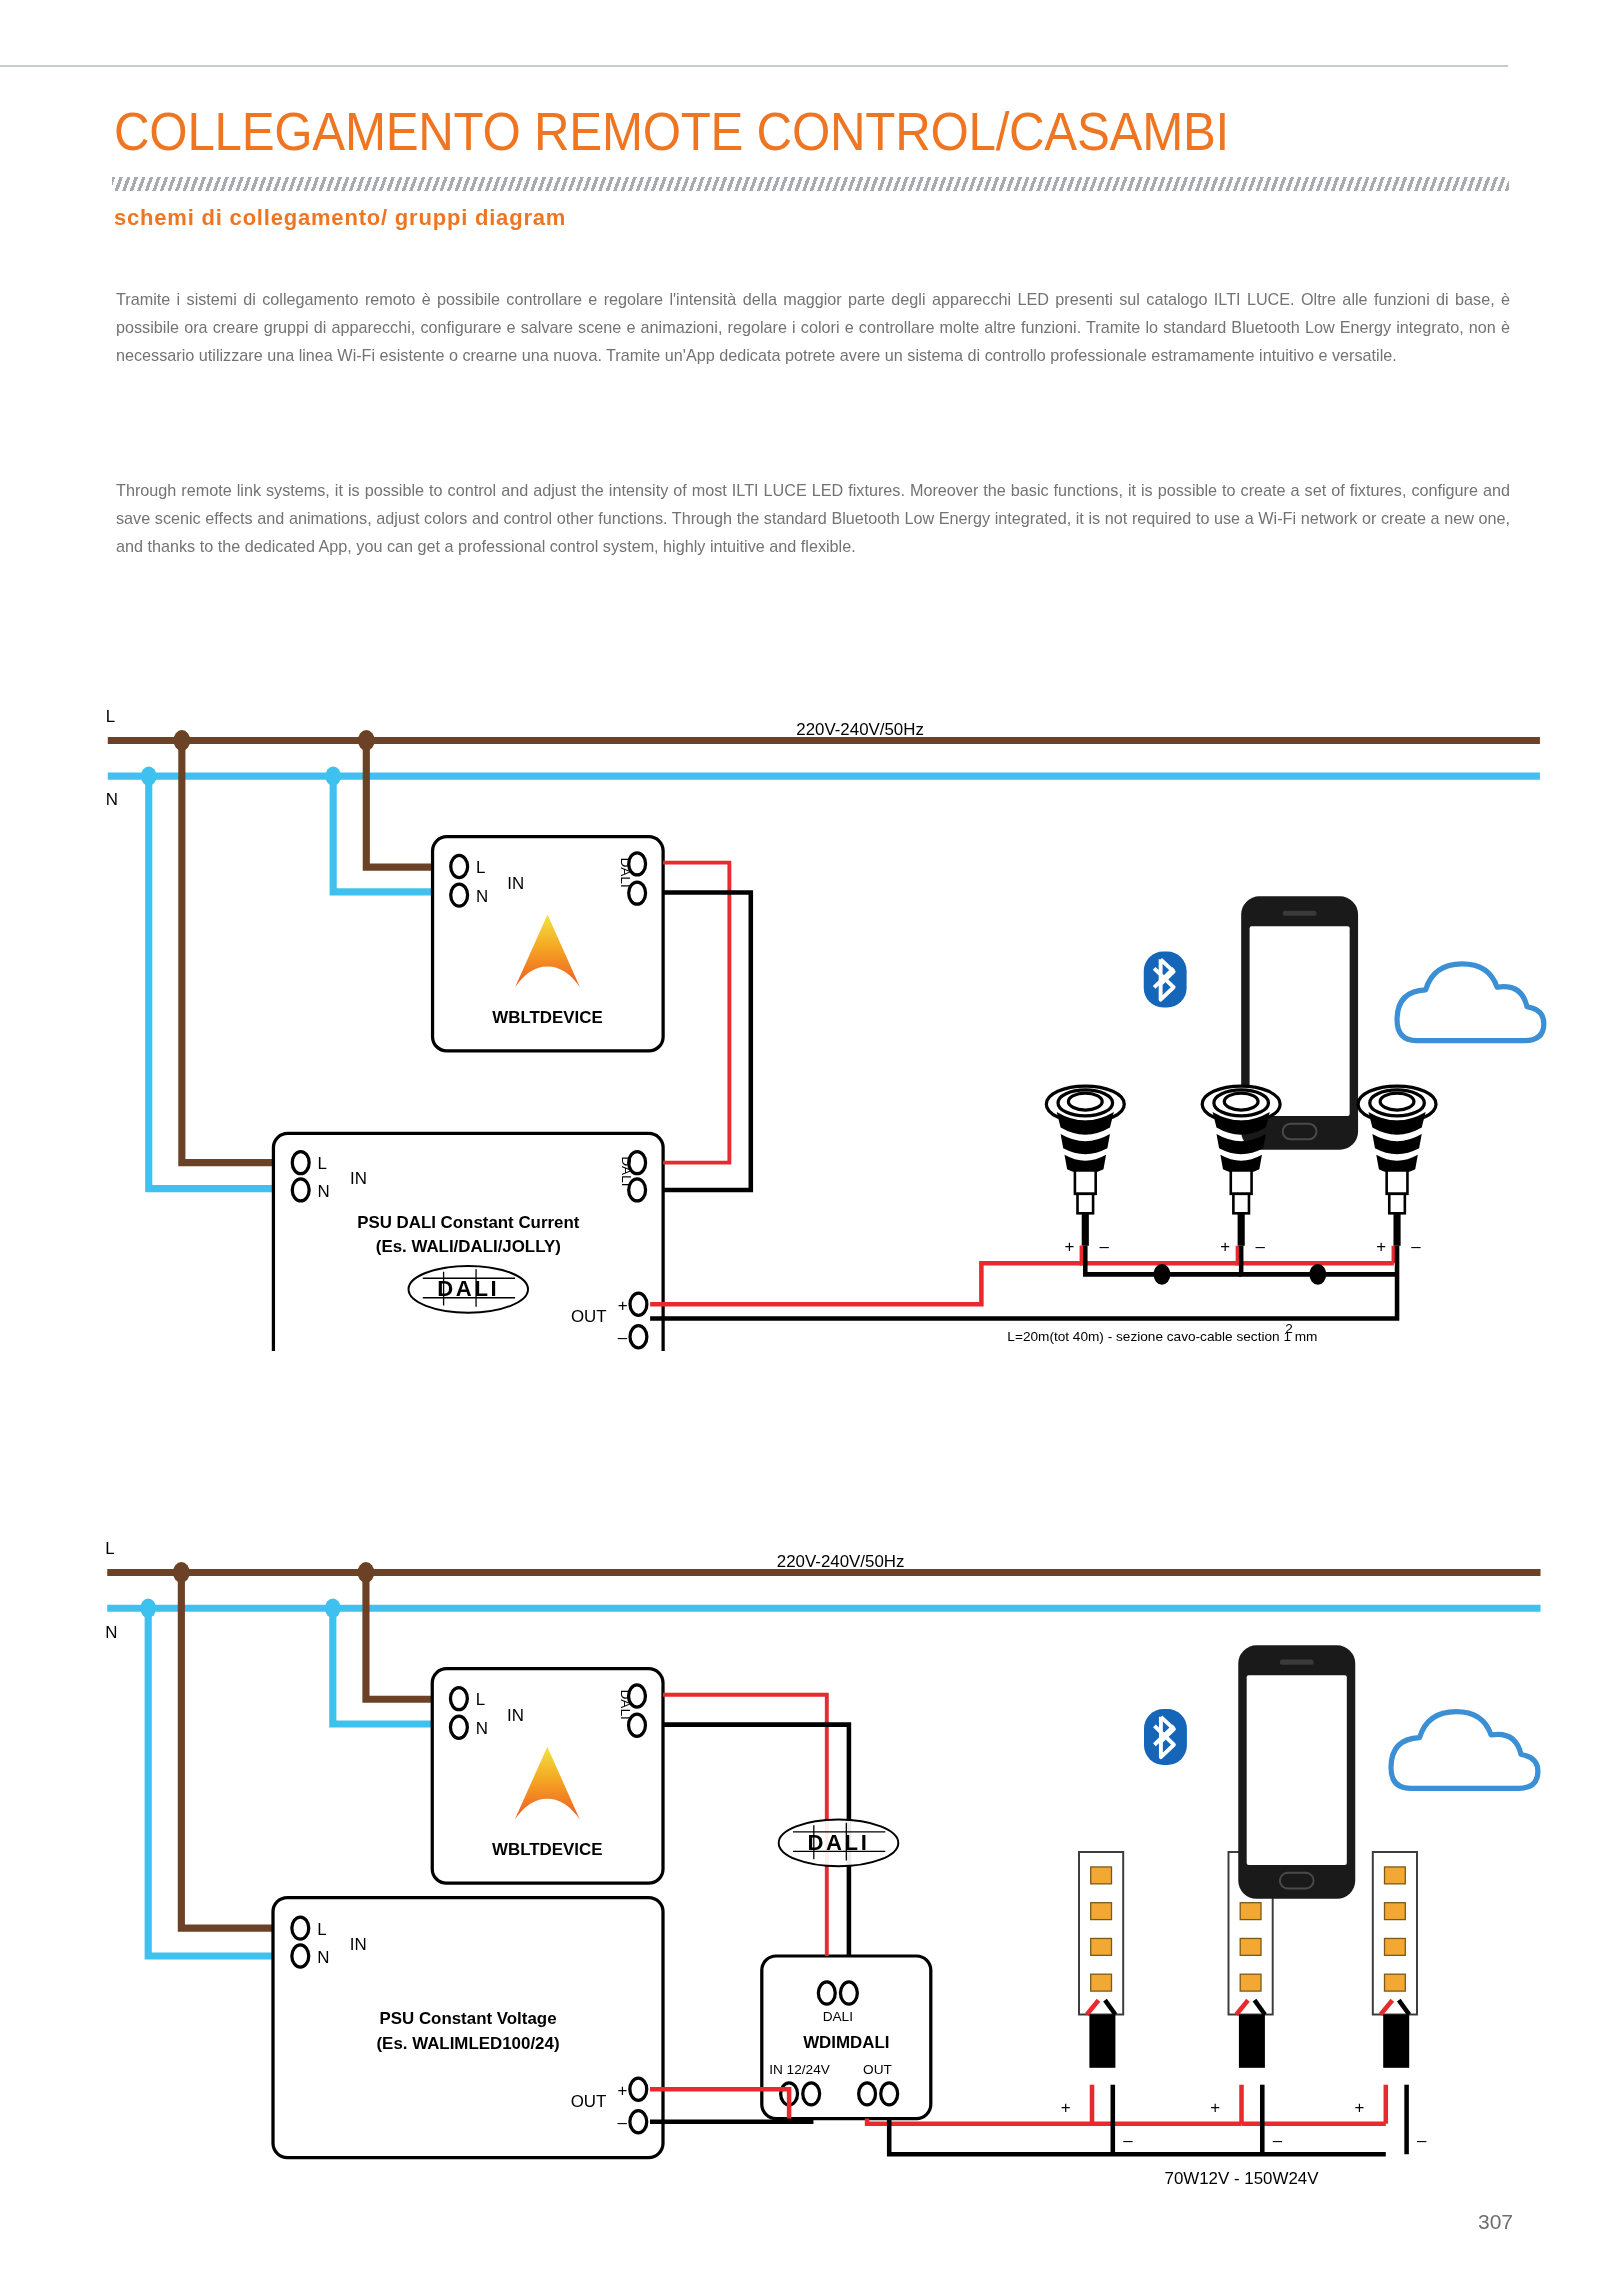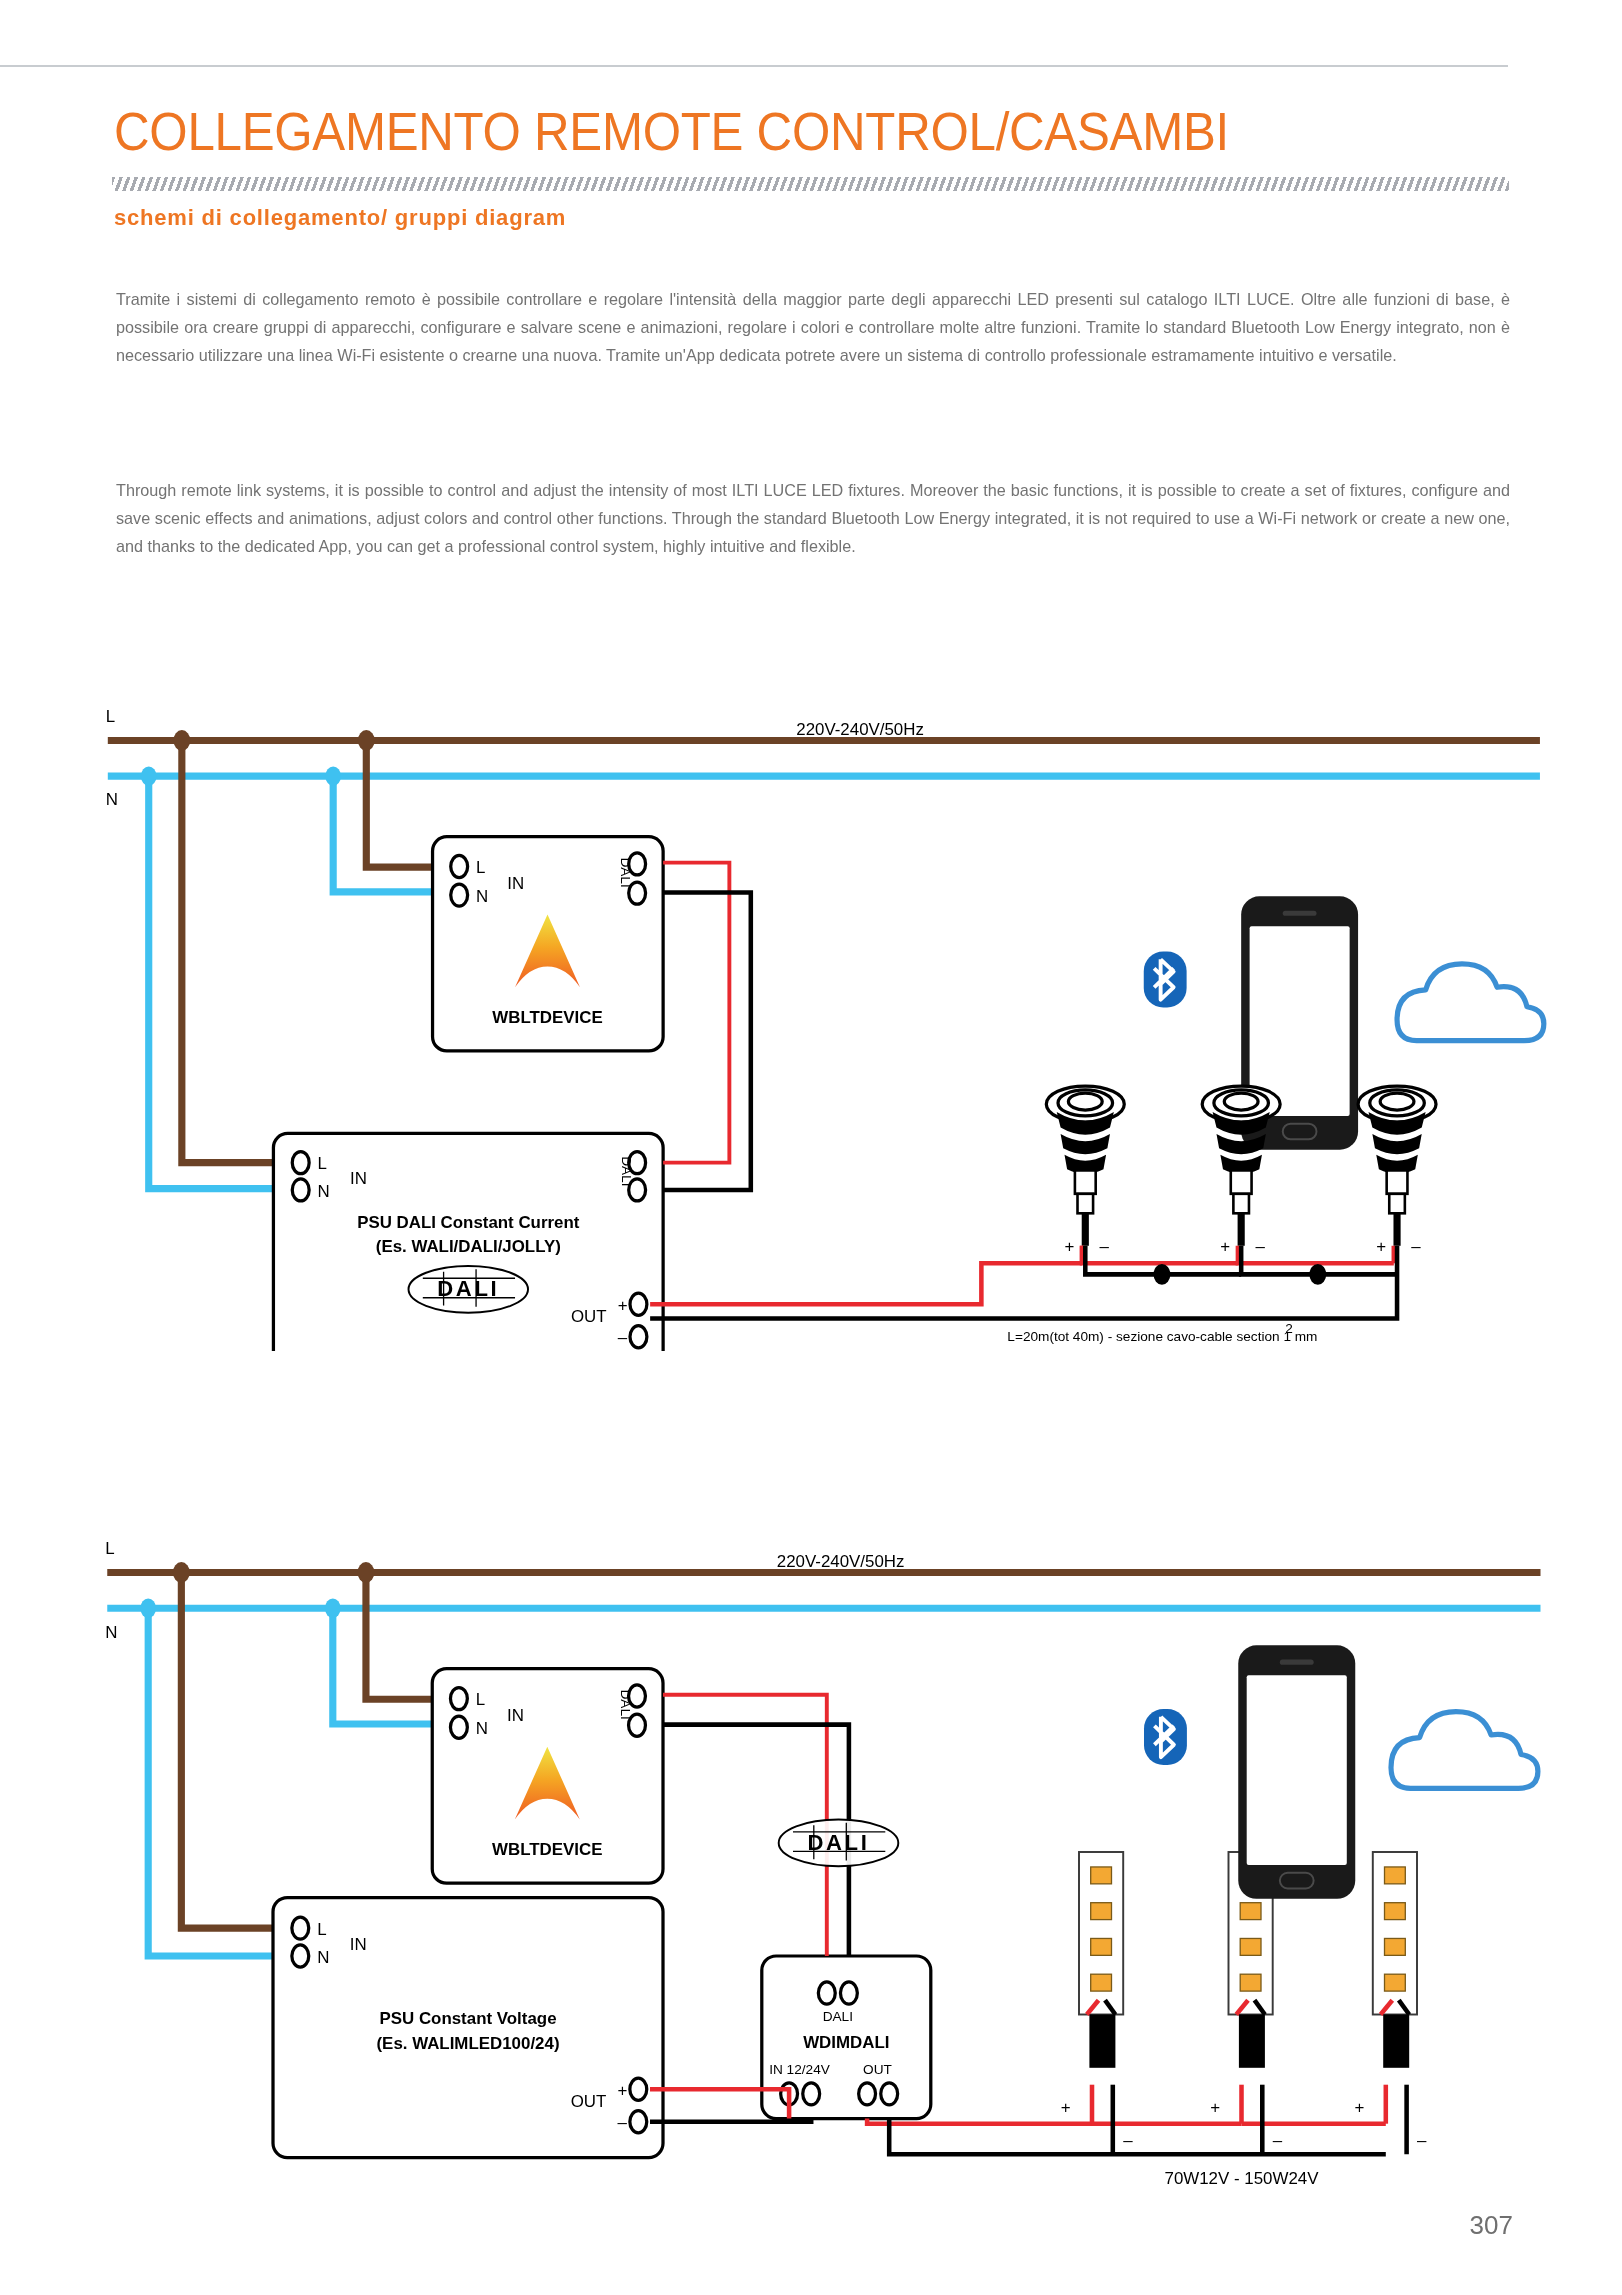--- a/index.html
+++ b/index.html
@@ -33,21 +33,21 @@
   .para.it { top:285px; text-align:justify; }
   .para.en { top:437px; text-align:justify;margin-top:39px; }
   .para p { margin:0; }
 
   
   .diagram { position:absolute; left:0; }
   .diagram svg { display:block; }
 
   .page-num {
     position:absolute; right:110px; top:2210px;
-    font-size:26px; color:#6f6f6f; font-weight:400;
+    font-size:21px; color:#6f6f6f; font-weight:400;
   }
 
   
   text { font-family:"Liberation Sans", sans-serif; fill:#000; }
   .lbl { font-size:26px; }
   .lblsm { font-size:21px; }
   .bold { font-weight:bold; }
 </style>
 </head>
 <body>

